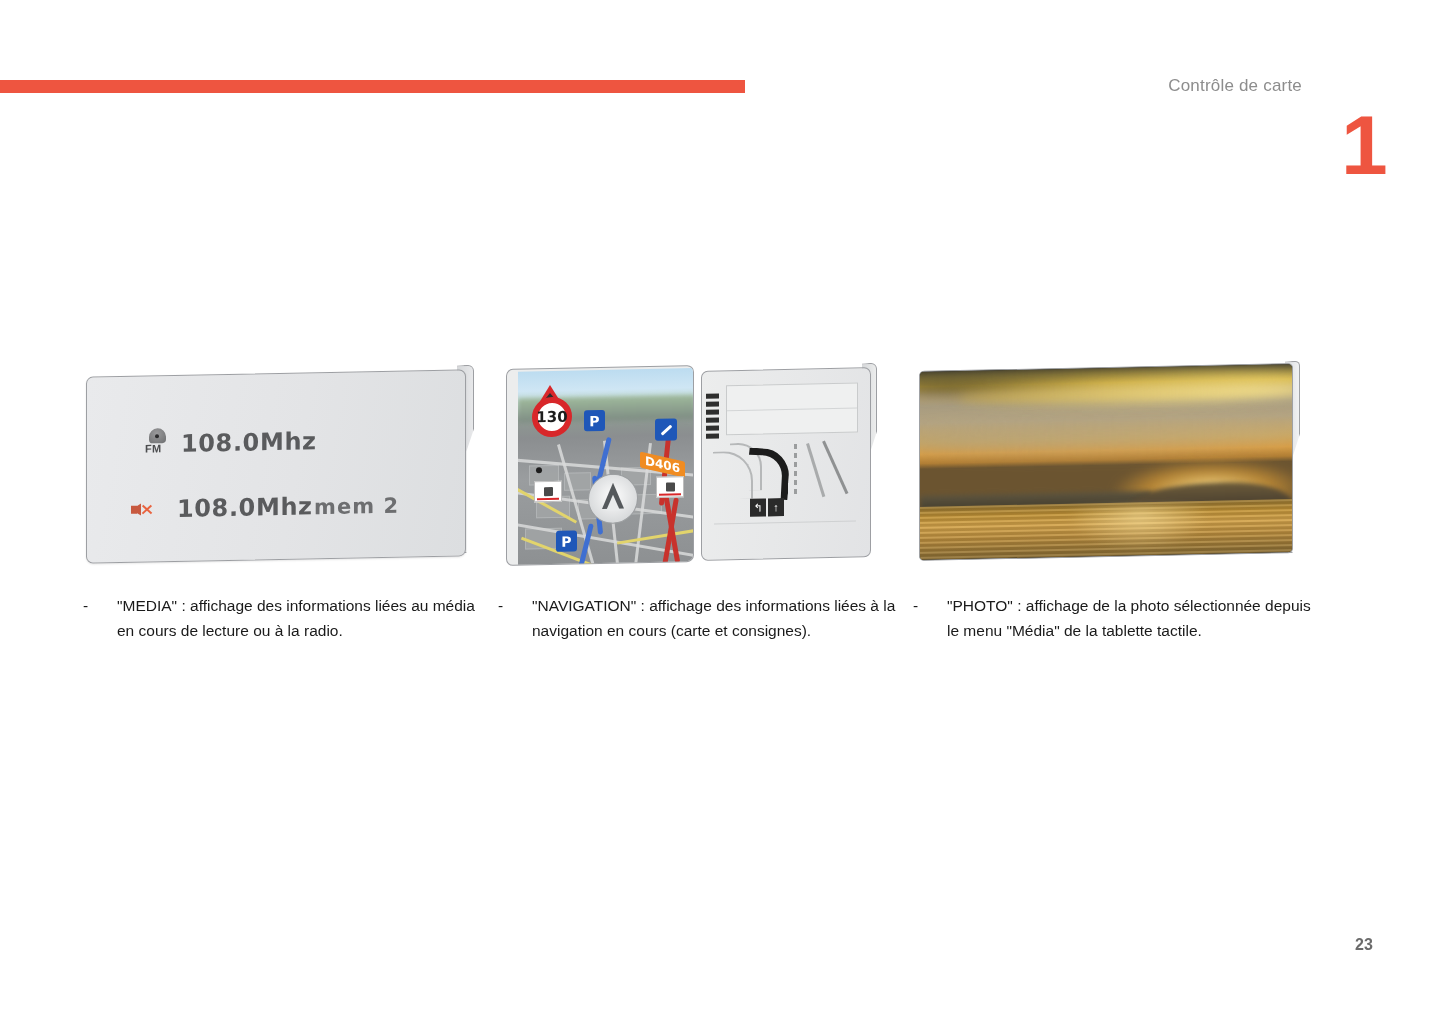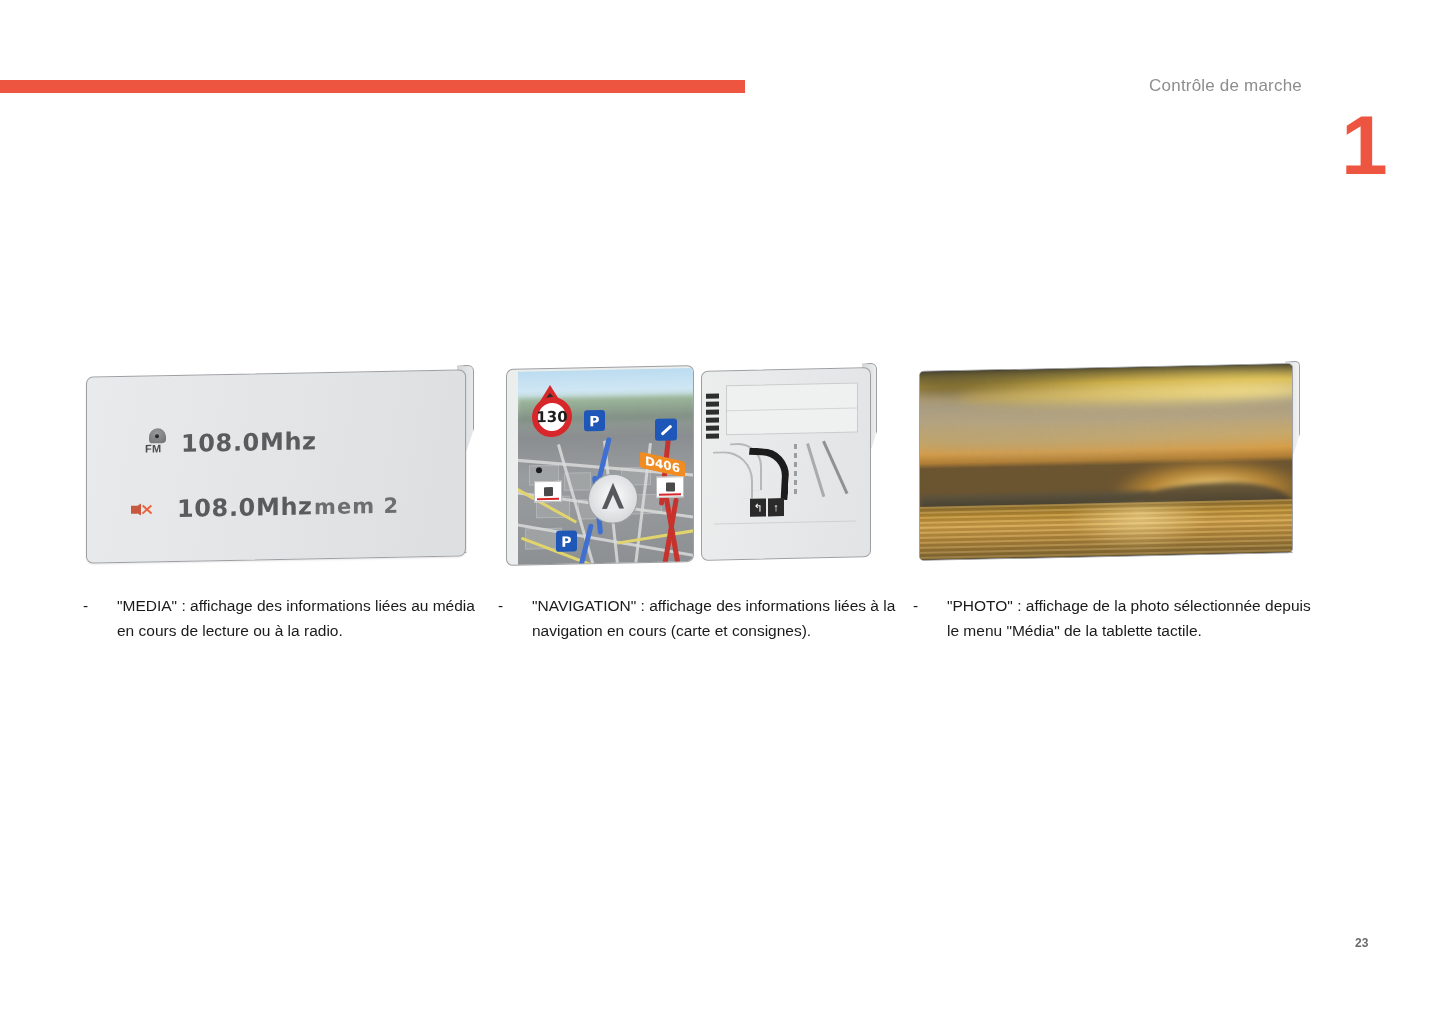--- a/index.html
+++ b/index.html
@@ -20,21 +20,21 @@
     position:absolute;right:143px;top:76px;
     font-size:17px;color:#8d8d8d;letter-spacing:.2px;white-space:nowrap;
   }
   .chapter-num{
     position:absolute;left:1341px;top:103px;
     font-size:84px;line-height:84px;font-weight:bold;color:#ee5540;
     font-family:"Liberation Sans", sans-serif;
   }
   .page-num{
     position:absolute;left:1355px;top:936px;
-    font-size:12px;font-weight:bold;color:#6b6b6b;
+    font-size:16px;font-weight:bold;color:#6b6b6b;
   }
 
   
   .columns{
     position:absolute;left:0;top:355px;width:1445px;height:320px;
   }
   .col{position:absolute;top:0;width:400px;}
   .col-0{left:83px;}
   .col-1{left:498px;}
   .col-2{left:913px;}
@@ -324,21 +324,21 @@
   .water-sparkle{
     position:absolute;left:40%;top:74%;width:38%;height:24%;
     background:radial-gradient(ellipse at 50% 20%,rgba(255,235,170,.55),transparent 70%);
     filter:blur(4px);
   }
 </style>
 </head>
 <body>
 
 <div class="header-rule"></div>
-<div class="header-title">Contrôle de marche</div>
+<div class="header-title">Contrôle de carte</div>
 <div class="chapter-num">1</div>
 
 <div class="columns">
 
   <div class="col col-0">
     <div class="figure">
       <div class="media-side"></div>
       <div class="media-screen">
         <div class="media-inner">
           <div class="fm-row">

